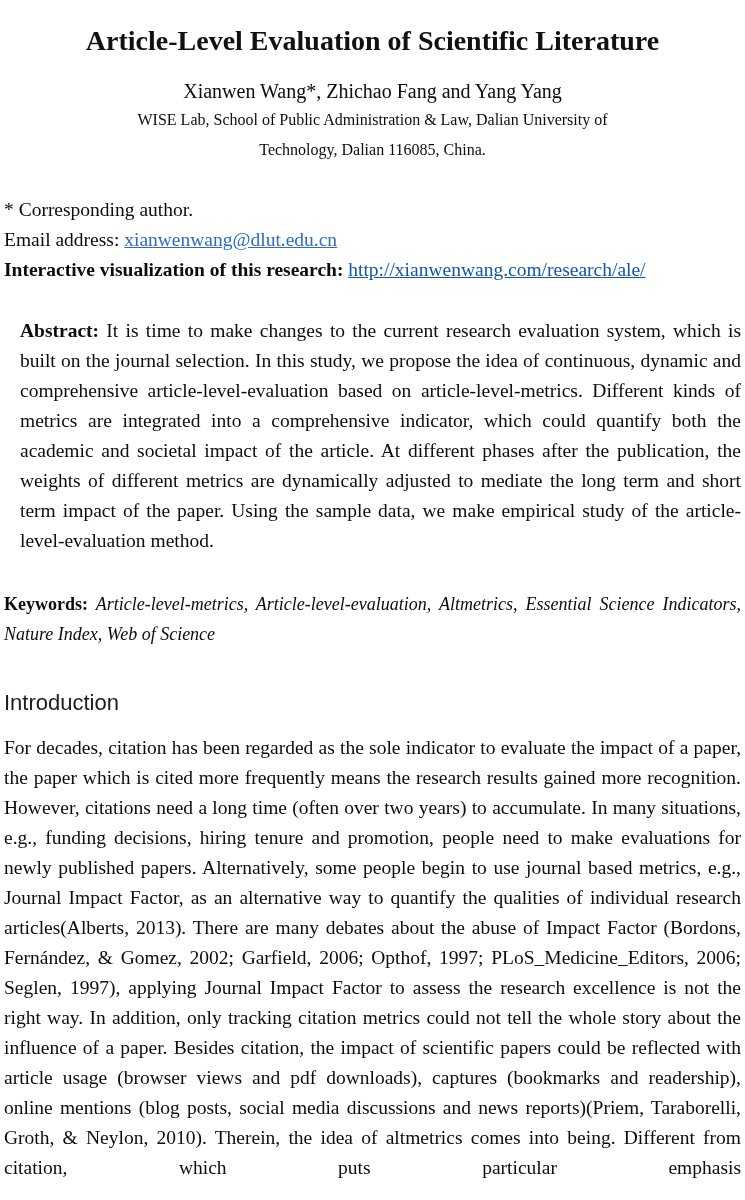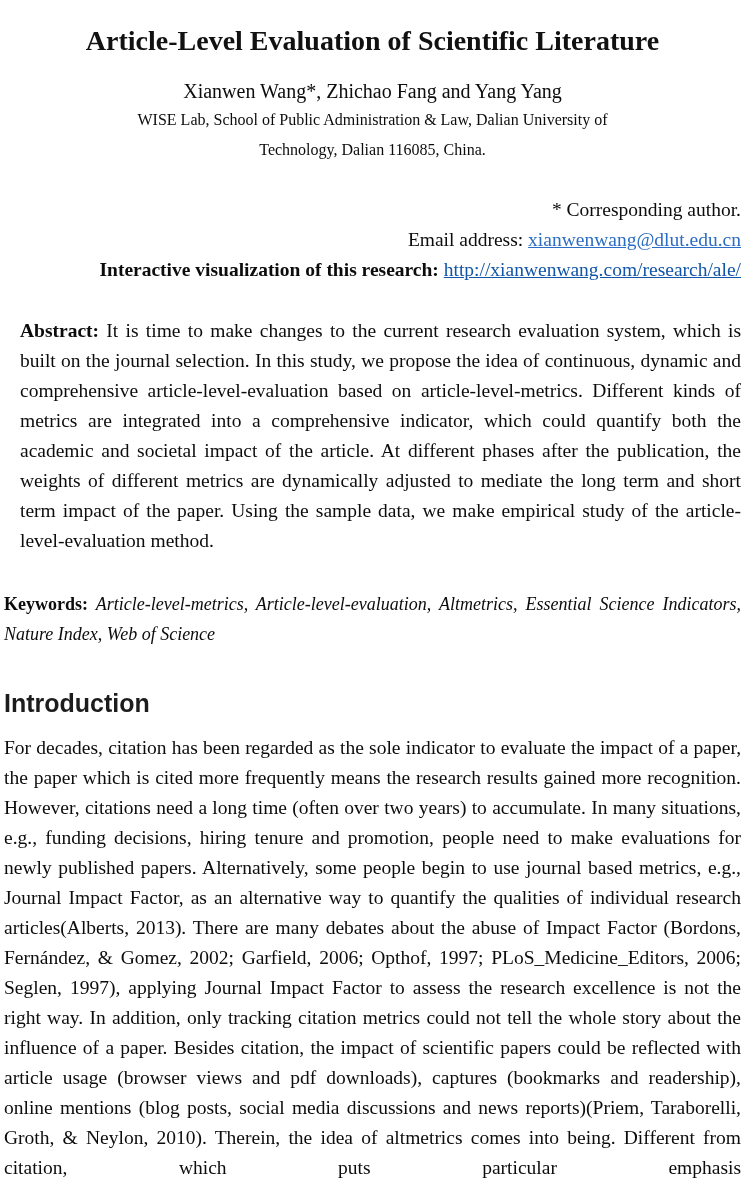--- a/index.html
+++ b/index.html
@@ -34,21 +34,20 @@
     line-height: 28px;
     margin-top: 12px;
   }
   .affiliation-line {
     text-align: center;
     font-size: 16px;
     line-height: 30px;
   }
   .contact-block {
     margin-top: 30px;
-    text-align: right;
   }
   .contact-line {
     font-size: 19.5px;
     line-height: 30px;
   }
   .contact-line.bold {
     font-weight: bold;
   }
   a.email-link {
     color: #2b6cc4;
@@ -80,22 +79,22 @@
   .keywords-para .label {
     font-weight: bold;
     font-style: normal;
   }
   .keywords-para .kw-text {
     font-style: italic;
   }
   .section-heading {
     margin: 37px 0 0 0;
     font-family: "Liberation Sans", sans-serif;
-    font-weight: bold;
-    font-size: 25px;
+    font-weight: normal;
+    font-size: 22px;
     line-height: 34px;
     color: #1c1c1c;
   }
   .intro-para {
     margin-top: 13px;
     font-size: 19.5px;
     line-height: 30px;
     text-align: justify;
     text-align-last: justify;
   }

